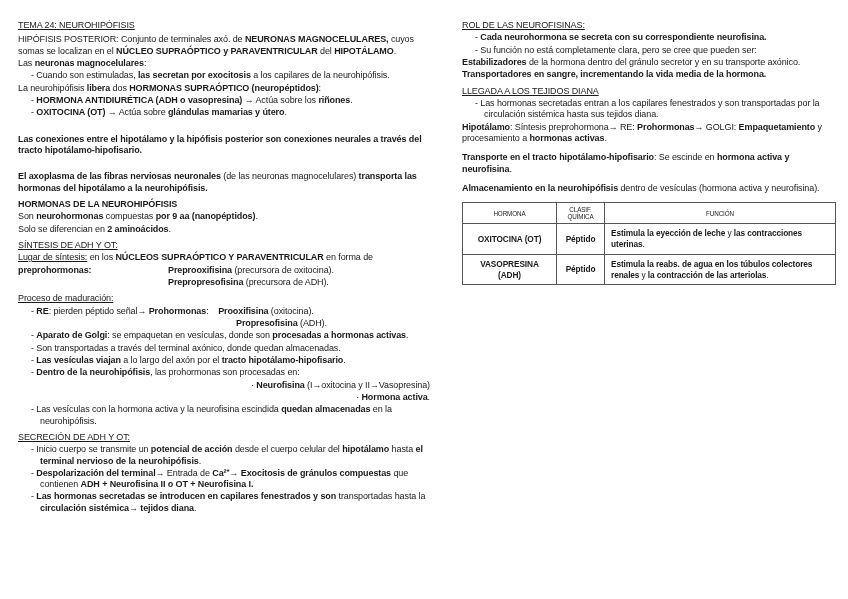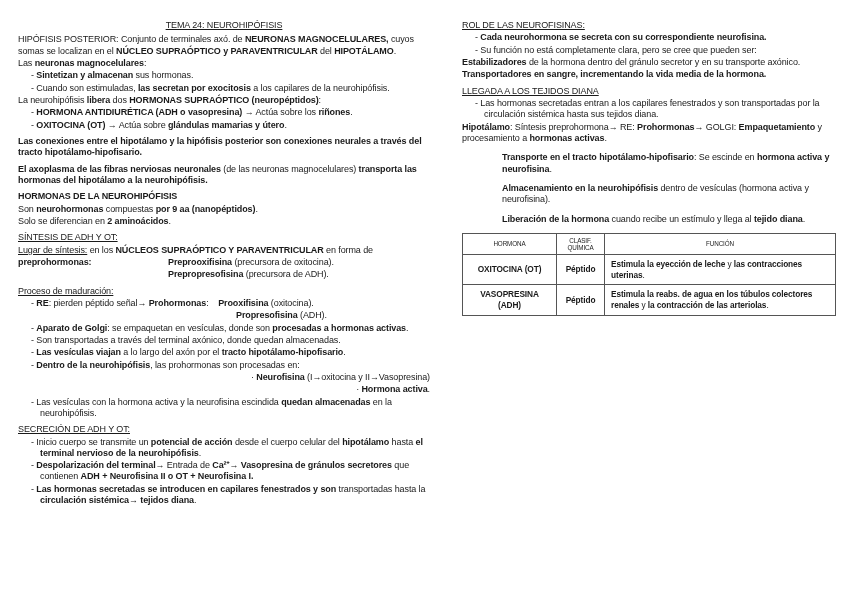--- a/index.html
+++ b/index.html
@@ -16,24 +16,24 @@
   .page { position: relative; width: 848px; height: 599px; background: #fff; }
   .col { position: absolute; top: 20px; }
   .col-left  { left: 18px;  width: 412px; }
   .col-right { left: 462px; width: 374px; }
 
   .para { margin: 0 0 1px 0; line-height: 1.26; }
   .b { font-weight: bold; }
   .u { text-decoration: underline; }
 
   .h      { margin-top: 5px; }
-  .gap-sm { margin-top: 5px; }
-  .gap    { margin-top: 8px; margin-left: 40px; }
+  .gap-sm { margin-top: 15px; }
+  .gap    { margin-top: 8px; }
   .gap-lg { }
-  .mb3    { margin-bottom: 3px; text-align: center; }
+  .mb3    { margin-bottom: 3px; }
 
   .li  { padding-left: 22px; text-indent: -9px; }
   .li2 { padding-left: 60px; text-indent: -12px; text-align: right; }
 
   .row { display: flex; }
   .row .lead { flex: 0 0 150px; }
   .indent150 { padding-left: 150px; }
   .indent-pro { padding-left: 218px; }
 
   table.htable {
@@ -60,21 +60,20 @@
 </style>
 </head>
 <body>
 
 <div class="page">
 
   <div class="col col-left">
     <div class="para mb3"><span class="u">TEMA 24: NEUROHIPÓFISIS</span></div>
     <div class="para"><span>HIPÓFISIS POSTERIOR: Conjunto de terminales axó. de </span><span class="b">NEURONAS MAGNOCELULARES,</span><span> cuyos somas se localizan en el </span><span class="b">NÚCLEO SUPRAÓPTICO y PARAVENTRICULAR</span><span> del </span><span class="b">HIPOTÁLAMO</span><span>.</span></div>
     <div class="para"><span>Las </span><span class="b">neuronas magnocelulares</span><span>:</span></div>
-    <div class="para li"><span>- </span><span class="b">Sintetizan y almacenan</span><span> sus hormonas.</span></div>
     <div class="para li"><span>- Cuando son estimuladas, </span><span class="b">las secretan por exocitosis</span><span> a los capilares de la neurohipófisis.</span></div>
     <div class="para"><span>La neurohipófisis </span><span class="b">libera</span><span> dos </span><span class="b">HORMONAS SUPRAÓPTICO (neuropéptidos)</span><span>:</span></div>
     <div class="para li"><span>- </span><span class="b">HORMONA ANTIDIURÉTICA (ADH o vasopresina)</span><span> → Actúa sobre los </span><span class="b">riñones</span><span>.</span></div>
     <div class="para li"><span>- </span><span class="b">OXITOCINA (OT)</span><span> → Actúa sobre </span><span class="b">glándulas mamarias y útero</span><span>.</span></div>
     <div class="para gap-sm"><span class="b">Las conexiones entre el hipotálamo y la hipófisis posterior son conexiones neurales a través del tracto hipotálamo-hipofisario.</span></div>
     <div class="para gap-sm"><span class="b">El axoplasma de las fibras nerviosas neuronales</span><span> (de las neuronas magnocelulares) </span><span class="b">transporta las hormonas del hipotálamo a la neurohipófisis.</span></div>
     <div class="para h"><span class="b">HORMONAS DE LA NEUROHIPÓFISIS</span></div>
     <div class="para"><span>Son </span><span class="b">neurohormonas</span><span> compuestas </span><span class="b">por 9 aa (nanopéptidos)</span><span>.</span></div>
     <div class="para"><span>Solo se diferencian en </span><span class="b">2 aminoácidos</span><span>.</span></div>
     <div class="para h"><span class="u">SÍNTESIS DE ADH Y OT:</span></div>
@@ -89,36 +88,35 @@
     <div class="para indent-pro"><span class="b">Propresofisina</span><span> (ADH).</span></div>
     <div class="para li"><span>- </span><span class="b">Aparato de Golgi</span><span>: se empaquetan en vesículas, donde son </span><span class="b">procesadas a hormonas activas</span><span>.</span></div>
     <div class="para li"><span>- Son transportadas a través del terminal axónico, donde quedan almacenadas.</span></div>
     <div class="para li"><span>- </span><span class="b">Las vesículas viajan</span><span> a lo largo del axón por el </span><span class="b">tracto hipotálamo-hipofisario</span><span>.</span></div>
     <div class="para li"><span>- </span><span class="b">Dentro de la neurohipófisis</span><span>, las prohormonas son procesadas en:</span></div>
     <div class="para li2"><span>·  </span><span class="b">Neurofisina</span><span> (I→oxitocina y II→Vasopresina)</span></div>
     <div class="para li2"><span>·  </span><span class="b">Hormona activa</span><span>.</span></div>
     <div class="para li"><span>- Las vesículas con la hormona activa y la neurofisina escindida </span><span class="b">quedan almacenadas</span><span> en la neurohipófisis.</span></div>
     <div class="para h"><span class="u">SECRECIÓN DE ADH Y OT:</span></div>
     <div class="para li"><span>- Inicio cuerpo se transmite un </span><span class="b">potencial de acción</span><span> desde el cuerpo celular del </span><span class="b">hipotálamo</span><span> hasta </span><span class="b">el terminal nervioso de la neurohipófisis</span><span>.</span></div>
-    <div class="para li"><span>- </span><span class="b">Despolarización del terminal</span><span>→ Entrada de </span><span class="b">Ca²⁺</span><span>→ </span><span class="b">Vasopresina de gránulos secretores</span><span> que contienen </span><span class="b">ADH + Neurofisina II o OT + Neurofisina I.</span></div>
+    <div class="para li"><span>- </span><span class="b">Despolarización del terminal</span><span>→ Entrada de </span><span class="b">Ca²⁺</span><span>→ </span><span class="b">Exocitosis de gránulos compuestas</span><span> que contienen </span><span class="b">ADH + Neurofisina II o OT + Neurofisina I.</span></div>
     <div class="para li"><span>- </span><span class="b">Las hormonas secretadas se introducen en capilares fenestrados y son</span><span> transportadas hasta la </span><span class="b">circulación sistémica</span><span>→ </span><span class="b">tejidos diana</span><span>.</span></div>
   </div>
 
   <div class="col col-right">
     <div class="para"><span class="u">ROL DE LAS NEUROFISINAS:</span></div>
     <div class="para li"><span>- </span><span class="b">Cada neurohormona se secreta con su correspondiente neurofisina.</span></div>
     <div class="para li"><span>- Su función no está completamente clara, pero se cree que pueden ser:</span></div>
     <div class="para"><span class="b">Estabilizadores</span><span> de la hormona dentro del gránulo secretor y en su transporte axónico.</span></div>
     <div class="para"><span class="b">Transportadores en sangre, incrementando la vida media de la hormona.</span></div>
     <div class="para h"><span class="u">LLEGADA A LOS TEJIDOS DIANA</span></div>
     <div class="para li"><span>- Las hormonas secretadas entran a los capilares fenestrados y son transportadas por la circulación sistémica hasta sus tejidos diana.</span></div>
     <div class="para gap-lg"><span class="b">Hipotálamo</span><span>: Síntesis preprohormona→ RE: </span><span class="b">Prohormonas</span><span>→ GOLGI: </span><span class="b">Empaquetamiento</span><span> y procesamiento a </span><span class="b">hormonas activas</span><span>.</span></div>
     <div class="para gap"><span class="b">Transporte en el tracto hipotálamo-hipofisario</span><span>: Se escinde en </span><span class="b">hormona activa y neurofisina</span><span>.</span></div>
     <div class="para gap"><span class="b">Almacenamiento en la neurohipófisis</span><span> dentro de vesículas (hormona activa y neurofisina).</span></div>
-    <div class="para gap"><span class="b">Liberación de la hormona</span><span> cuando recibe un estímulo y llega al </span><span class="b">tejido diana</span><span>.</span></div>
 
     <table class="htable">
       <thead>
         <tr>
           <th class="w1">HORMONA</th>
           <th class="w2">CLASIF. QUÍMICA</th>
           <th>FUNCIÓN</th>
         </tr>
       </thead>
       <tbody>

